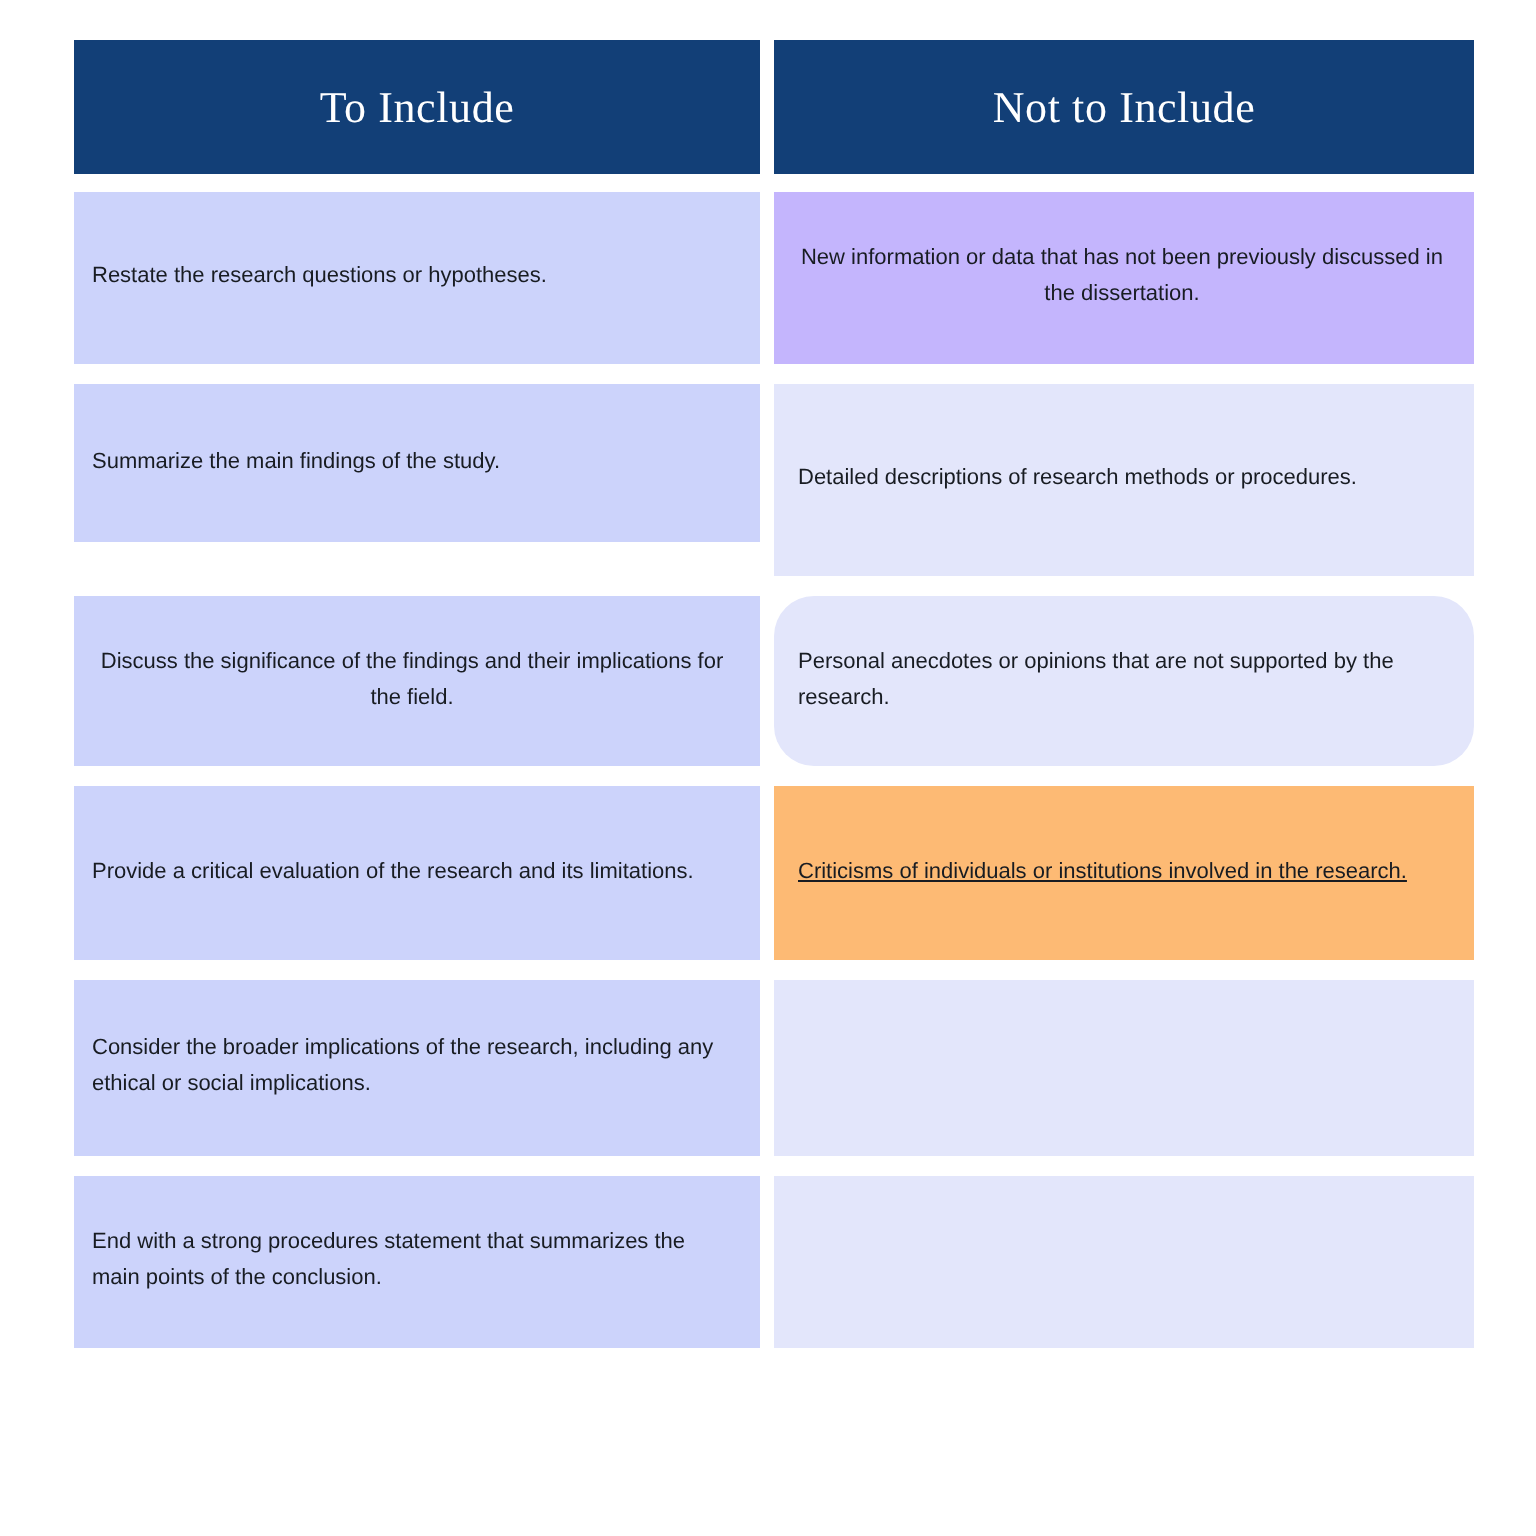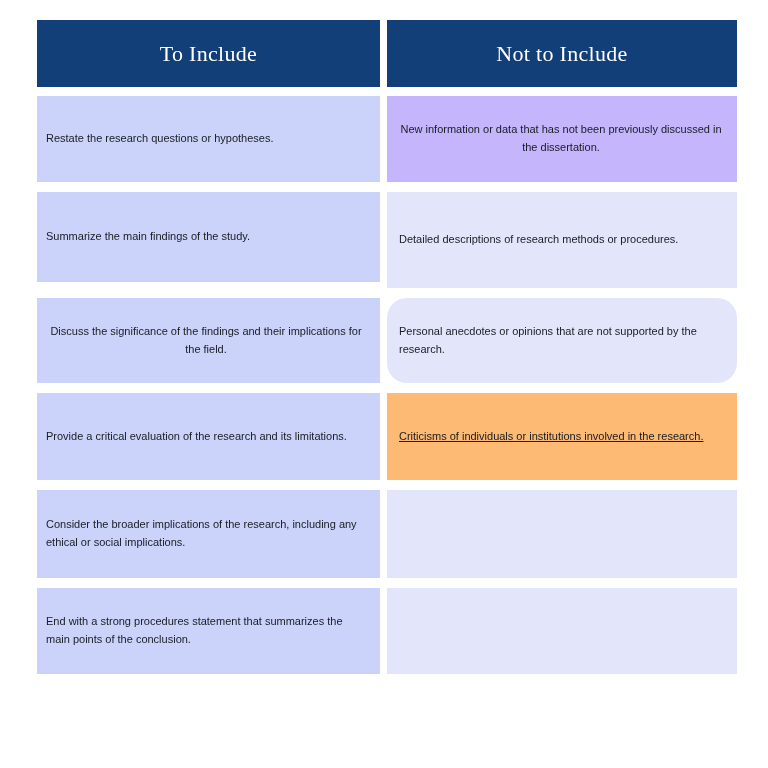--- a/index.html
+++ b/index.html
@@ -84,21 +84,21 @@
   <div class="body-row">
     <div class="cell cell-left" style="background: rgb(204, 211, 251); color: rgb(24, 28, 34); height: 86px;">
       <p>Restate the research questions or hypotheses.</p>
     </div>
     <div class="cell cell-right" style="background: #c4b5fd; color: rgb(24, 28, 34); height: 86px; text-align: center;">
       <p>New information or data that has not been previously discussed in the dissertation.</p>
     </div>
   </div>
 
   <div class="body-row">
-    <div class="cell cell-left" style="background: rgb(204, 211, 251); color: rgb(24, 28, 34); height: 90px;">
+    <div class="cell cell-left" style="background: rgb(204, 211, 251); color: rgb(24, 28, 34); height: 79px;">
       <p>Summarize the main findings of the study.</p>
     </div>
     <div class="cell cell-right" style="background: rgb(227, 230, 251); color: rgb(24, 28, 34); height: 96px;">
       <p>Detailed descriptions of research methods or procedures.</p>
     </div>
   </div>
 
   <div class="body-row">
     <div class="cell cell-left" style="background: rgb(204, 211, 251); color: rgb(24, 28, 34); height: 85px; text-align: center;">
       <p>Discuss the significance of the findings and their implications for the field.</p>

